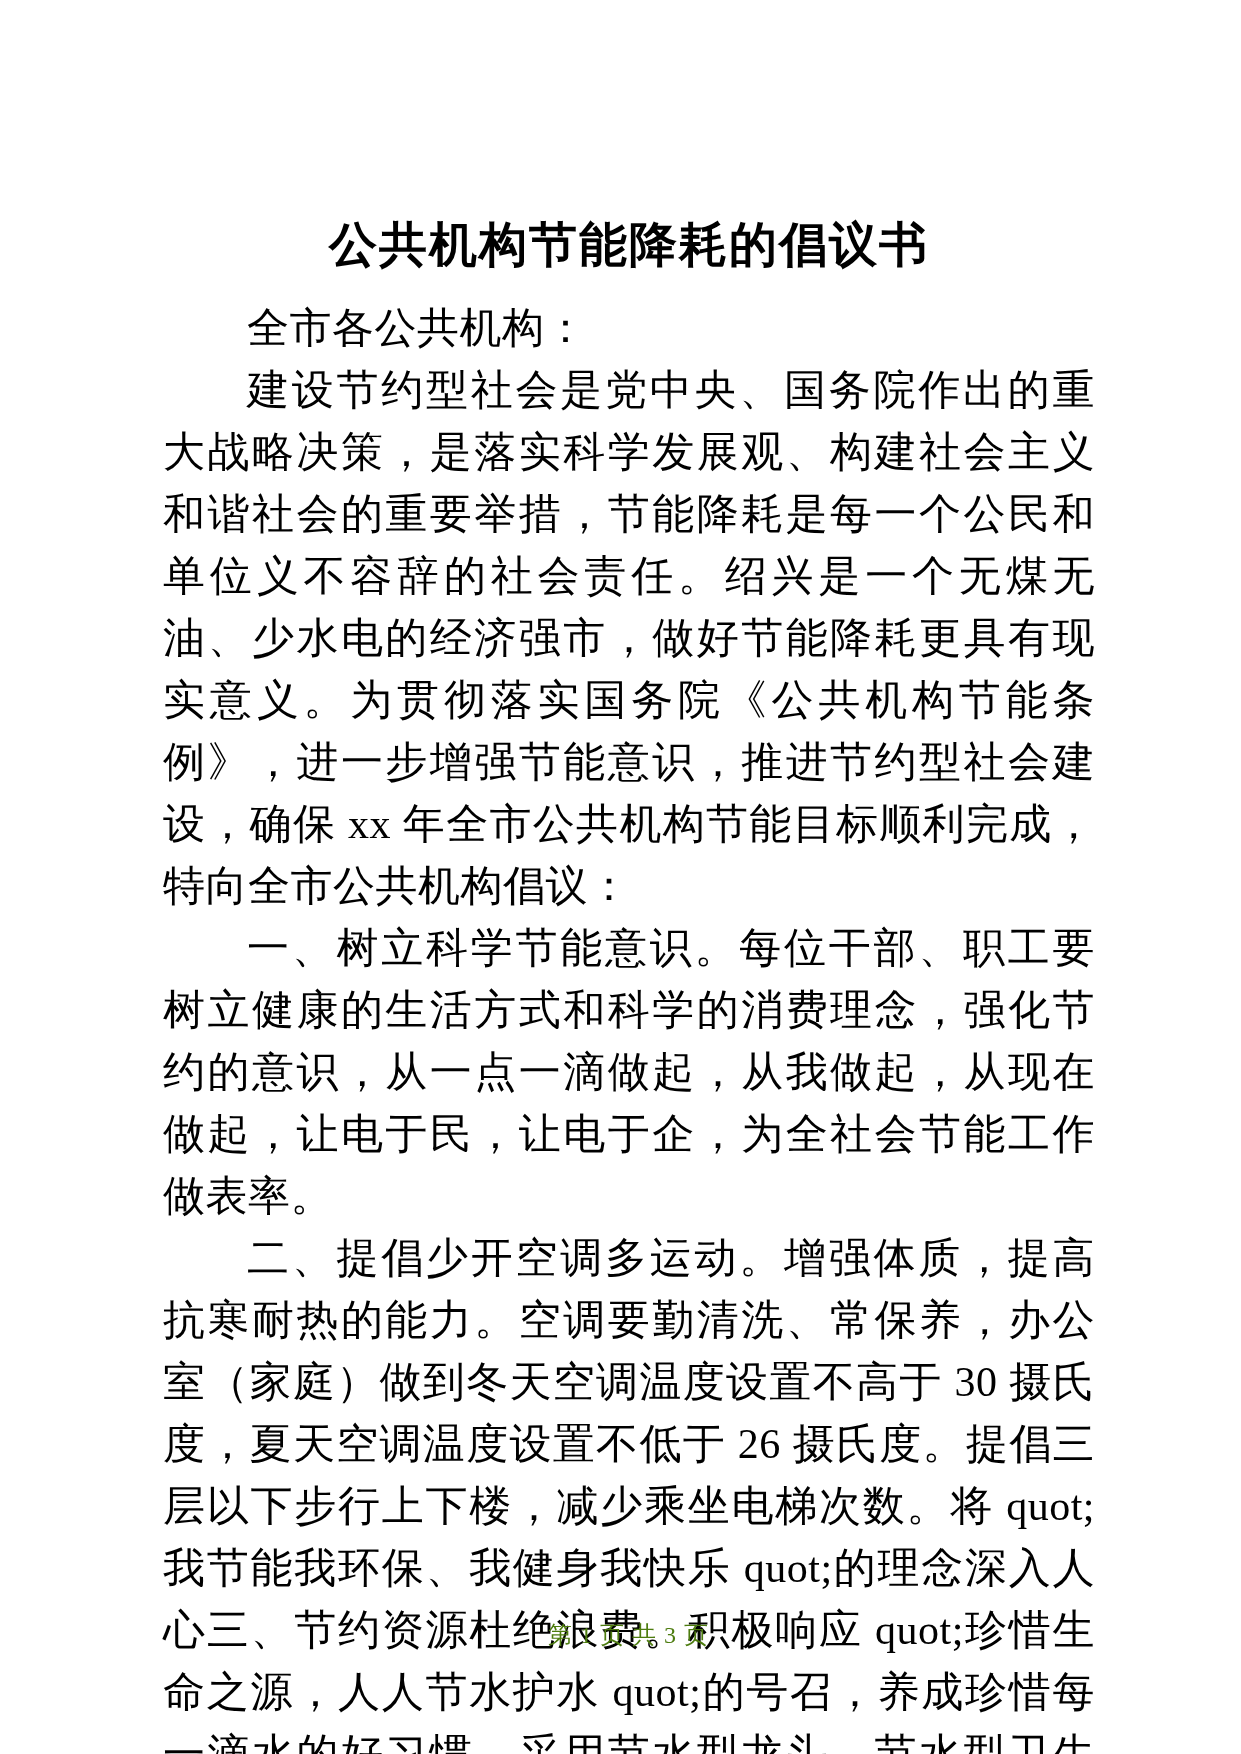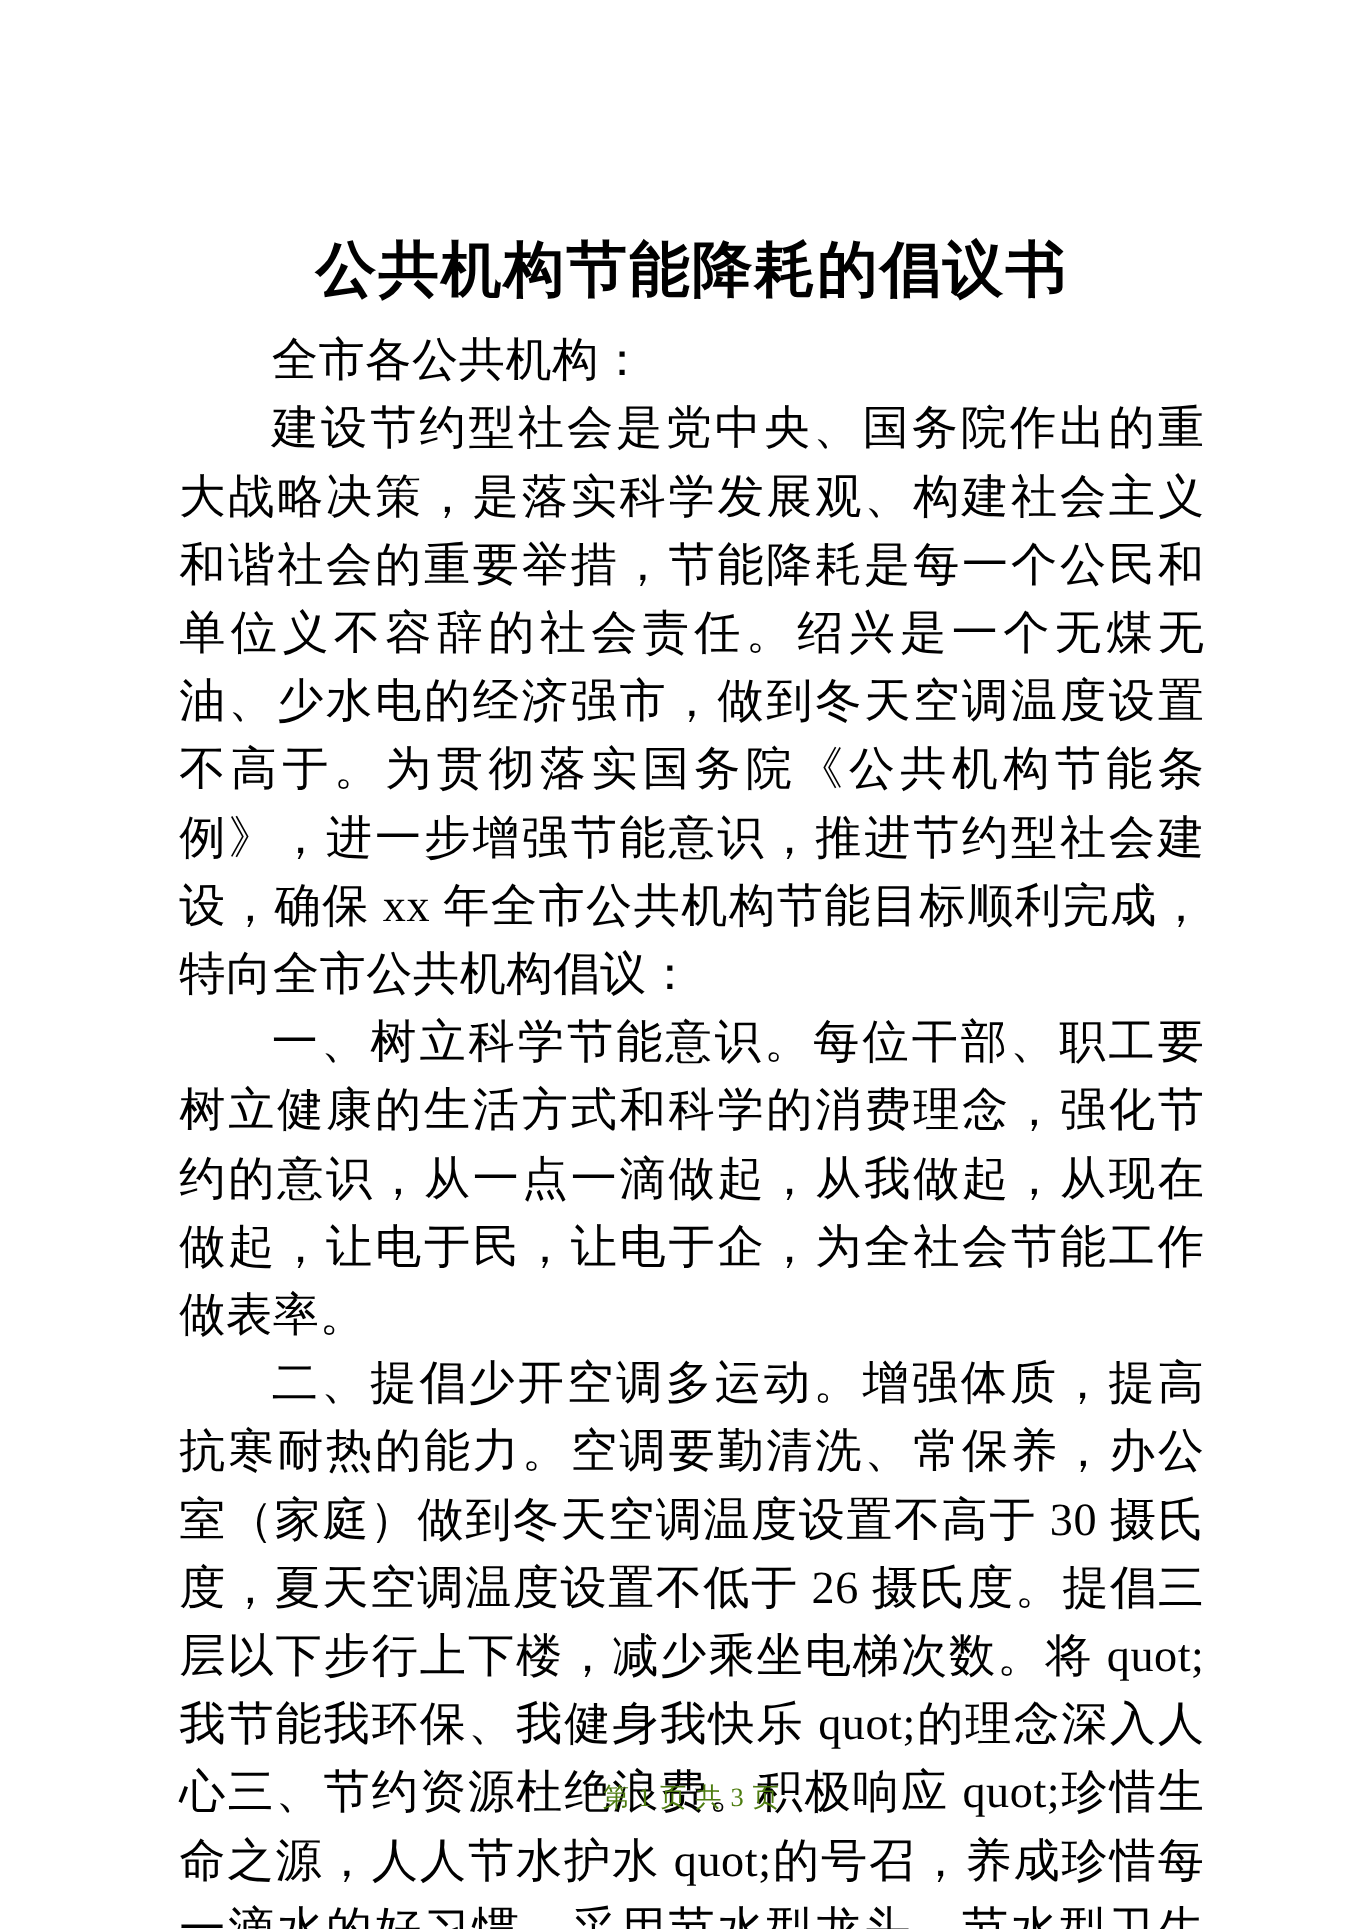--- a/index.html
+++ b/index.html
@@ -15,21 +15,21 @@
     box-sizing: border-box;
     padding: 218px 146px 0 163px;
     overflow: hidden;
     color: #000000;
     font-family: "Liberation Serif", "DejaVu Serif", serif;
   }
   .doc-title {
     margin: 0;
     font-family: "Liberation Sans", "DejaVu Sans", sans-serif;
     font-weight: 700;
-    font-size: 55px;
+    font-size: 48px;
     line-height: 54px;
     letter-spacing: 2px;
     text-align: center;
     white-space: nowrap;
   }
   .doc-body {
     margin-top: 25px;
   }
   .para {
     margin: 0;
@@ -54,21 +54,21 @@
 </style>
 </head>
 <body>
 
 <div class="page">
 
   <h1 class="doc-title">公共机构节能降耗的倡议书</h1>
 
   <div class="doc-body">
     <p class="para">全市各公共机构：</p>
-    <p class="para">建设节约型社会是党中央、国务院作出的重大战略决策，是落实科学发展观、构建社会主义和谐社会的重要举措，节能降耗是每一个公民和单位义不容辞的社会责任。绍兴是一个无煤无油、少水电的经济强市，做到冬天空调温度设置不高于。为贯彻落实国务院《公共机构节能条例》，进一步增强节能意识，推进节约型社会建设，确保 xx 年全市公共机构节能目标顺利完成，特向全市公共机构倡议：</p>
+    <p class="para">建设节约型社会是党中央、国务院作出的重大战略决策，是落实科学发展观、构建社会主义和谐社会的重要举措，节能降耗是每一个公民和单位义不容辞的社会责任。绍兴是一个无煤无油、少水电的经济强市，做好节能降耗更具有现实意义。为贯彻落实国务院《公共机构节能条例》，进一步增强节能意识，推进节约型社会建设，确保 xx 年全市公共机构节能目标顺利完成，特向全市公共机构倡议：</p>
     <p class="para">一、树立科学节能意识。每位干部、职工要树立健康的生活方式和科学的消费理念，强化节约的意识，从一点一滴做起，从我做起，从现在做起，让电于民，让电于企，为全社会节能工作做表率。</p>
     <p class="para">二、提倡少开空调多运动。增强体质，提高抗寒耐热的能力。空调要勤清洗、常保养，办公室（家庭）做到冬天空调温度设置不高于 30 摄氏度，夏天空调温度设置不低于 26 摄氏度。提倡三层以下步行上下楼，减少乘坐电梯次数。将 quot;我节能我环保、我健身我快乐 quot;的理念深入人心三、节约资源杜绝浪费。积极响应 quot;珍惜生命之源，人人节水护水 quot;的号召，养成珍惜每一滴水的好习惯。采用节水型龙头，节水型卫生洁具。办公室（家庭）用完水后，要及时关闭水龙头。非饮用水倡导循环</p>
   </div>
 
   <div class="footer">
     <span>第 1 页 共 3 页</span>
   </div>
 
 </div>
 

